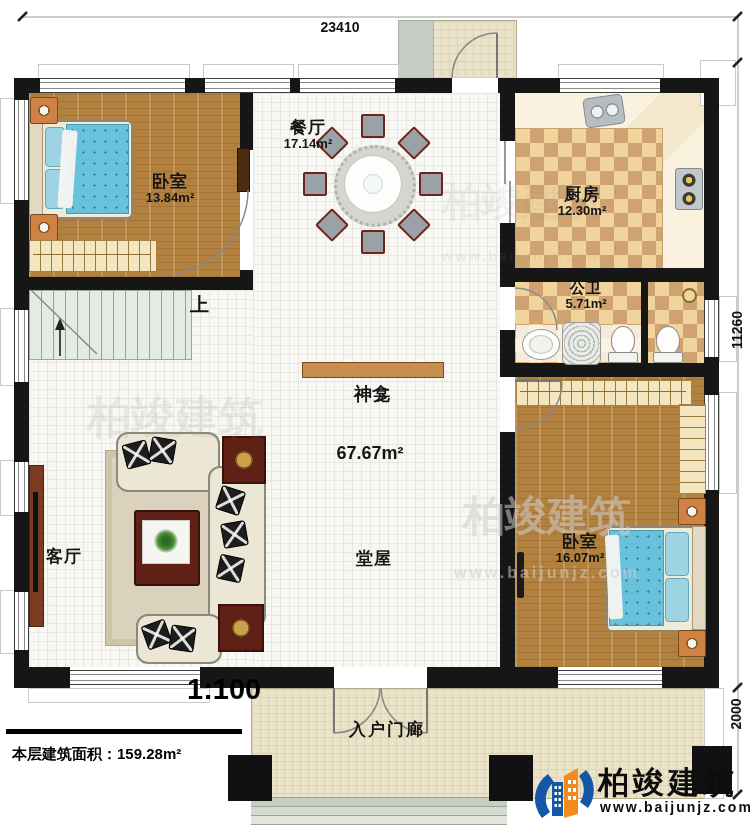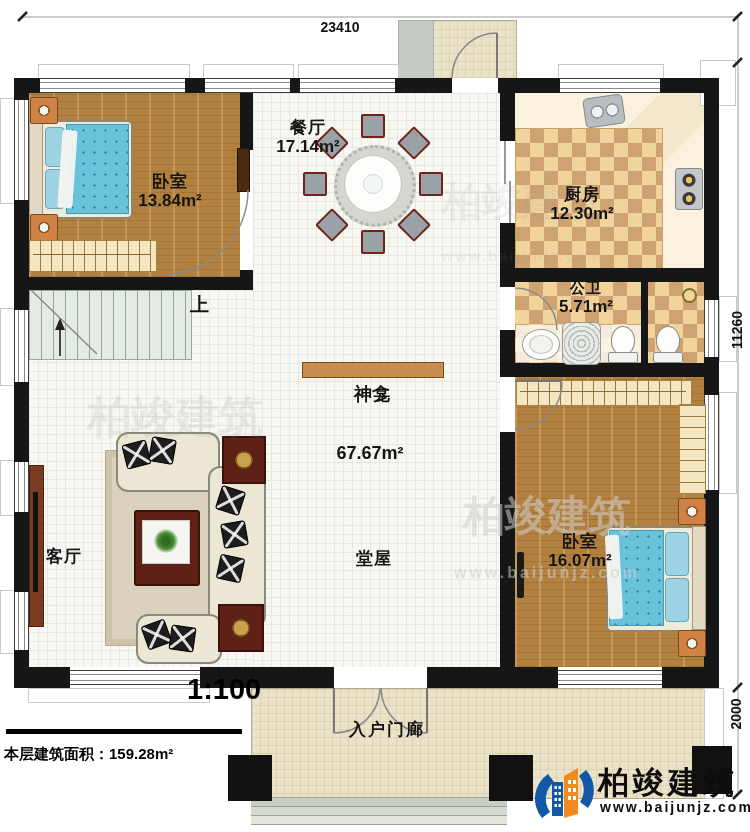--- a/index.html
+++ b/index.html
@@ -22,21 +22,21 @@
   .f-check{position:absolute;background-color:#f0d49c;
         background-image:conic-gradient(#cfa271 0 25%,#f0d49c 0 50%,#cfa271 0 75%,#f0d49c 0);
         background-size:28px 28px;border:1px solid #c09а6a}
   .f-marble{position:absolute;background:linear-gradient(135deg,#faf2de 0 40%,#f3e7cc 40% 60%,#faf2de 60%)}
   .f-porch{position:absolute;background-color:#ebe3c9;
         background-image:linear-gradient(#dcd3b4 1px,transparent 1px),linear-gradient(90deg,#dcd3b4 1px,transparent 1px);
         background-size:8px 8px;border:1px solid #b5ac8e}
   .col{position:absolute;background:#111}
   .rl{position:absolute;transform:translateX(-50%);text-align:center;font-weight:700;color:#141414;white-space:nowrap;line-height:1.12}
   .nm{font-size:17px;letter-spacing:1px}
-  .ar{font-size:17px}
+  .ar{font-size:13px}
   .dim{position:absolute;font-weight:700;font-size:14px;color:#111;text-align:center}
   .wm{position:absolute;font-weight:700;text-align:center;line-height:1.15;pointer-events:none}
   .sofa{position:absolute;background:#ece6d5;border:2px solid #8a8a78;border-radius:12px}
   .cush{position:absolute;width:23px;height:23px;background-color:#1d1d1d;border:1px solid #000;border-radius:3px;
         background-image:linear-gradient(45deg,transparent 44%,rgba(255,255,255,.85) 47%,rgba(255,255,255,.85) 53%,transparent 56%),
                          linear-gradient(135deg,transparent 44%,rgba(255,255,255,.85) 47%,rgba(255,255,255,.85) 53%,transparent 56%)}
   .cushL{background-color:#e9e4d4;border-color:#9a927e;
         background-image:linear-gradient(45deg,transparent 44%,rgba(70,70,70,.75) 47%,rgba(70,70,70,.75) 53%,transparent 56%),
                          linear-gradient(135deg,transparent 44%,rgba(70,70,70,.75) 47%,rgba(70,70,70,.75) 53%,transparent 56%)}
   .ndst{position:absolute;width:26px;height:25px;background:#d08244;border:1px solid #7a4a1a;border-radius:2px;
@@ -305,21 +305,21 @@
   <div class="rl" style="left:387px;top:720px">
     <div class="nm" style="letter-spacing:2px">入户门廊</div>
   </div>
 
   <div class="dim" style="left:300px;top:19px;width:80px">23410</div>
   <div class="dim" style="left:702px;top:322px;width:70px;transform:rotate(-90deg)">11260</div>
   <div class="dim" style="left:706px;top:706px;width:60px;transform:rotate(-90deg)">2000</div>
 
   <div class="tb-scale" style="left:187px;top:673px">1:100</div>
   <div class="abs" style="left:6px;top:729px;width:236px;height:5px;background:#000"></div>
-  <div class="tb-line" style="left:4px;top:745px">本层建筑面积：159.28m²</div>
+  <div class="tb-line" style="left:12px;top:745px">本层建筑面积：159.28m²</div>
 
   <svg class="ov" style="left:534px;top:760px" width="60" height="64" viewBox="0 0 60 64">
     <path d="M8,58 A30,30 0 0 1 14,14 L20,22 A22,22 0 0 0 16,52 Z" fill="#1358a6"></path>
     <path d="M52,10 A30,30 0 0 1 54,48 L46,42 A22,22 0 0 0 45,16 Z" fill="#1358a6"></path>
     <polygon points="30,16 44,8 44,54 30,58" fill="#f28a1e"></polygon>
     <rect x="18" y="22" width="11" height="34" fill="#1358a6"></rect>
     <rect x="20.5" y="26" width="2.5" height="3" fill="#fff"></rect>
       <rect x="24.5" y="26" width="2.5" height="3" fill="#fff"></rect>
     <rect x="20.5" y="32" width="2.5" height="3" fill="#fff"></rect>
       <rect x="24.5" y="32" width="2.5" height="3" fill="#fff"></rect>

